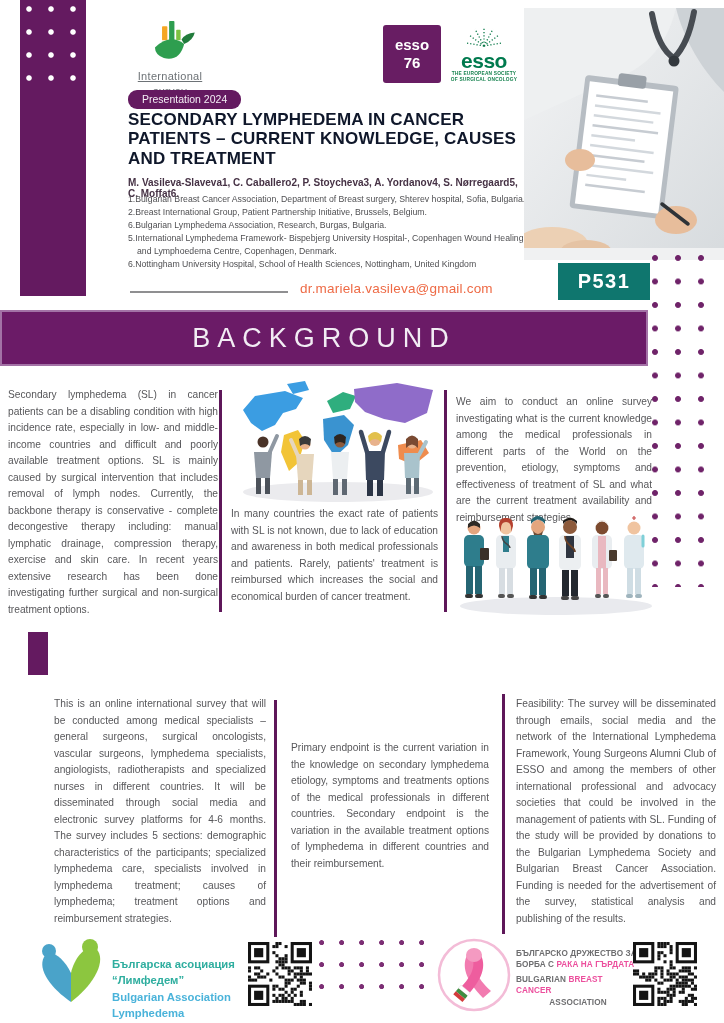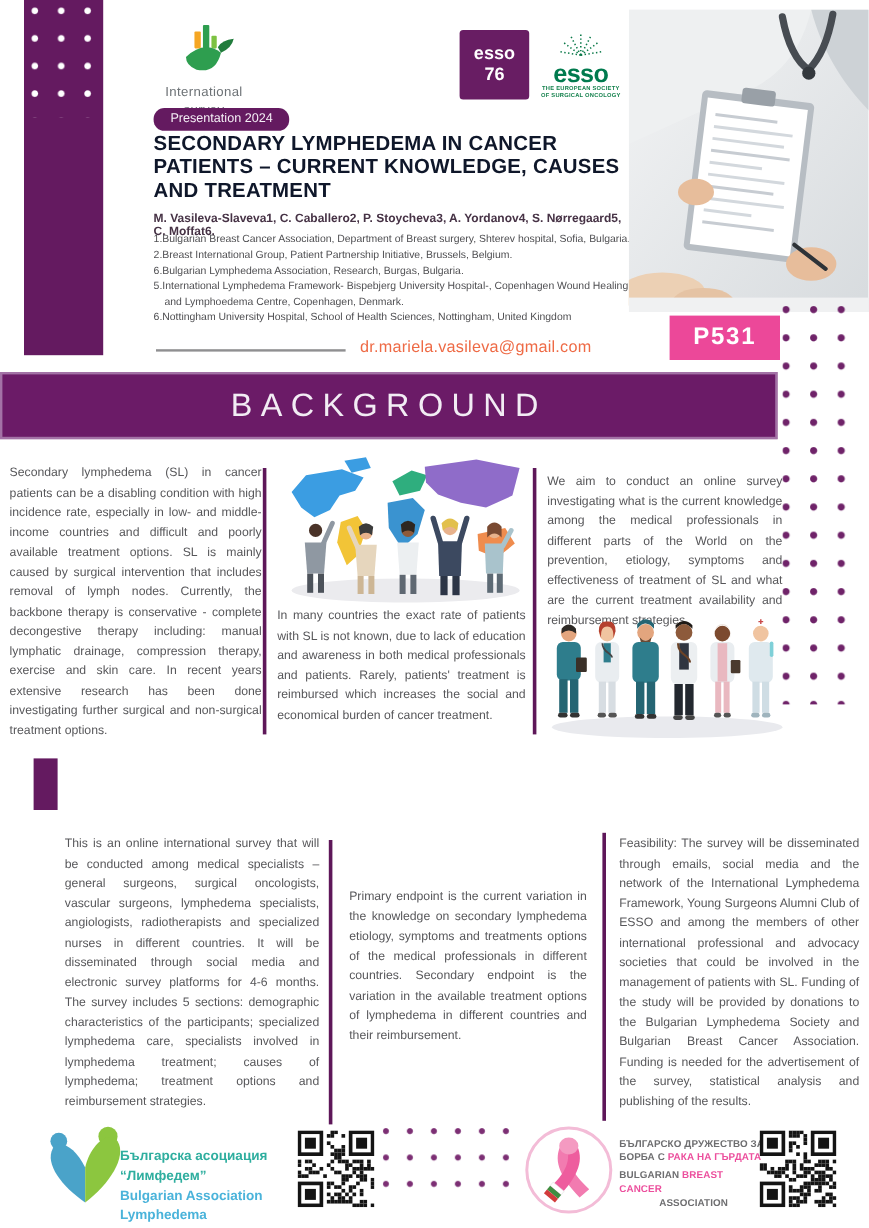--- a/index.html
+++ b/index.html
@@ -11,57 +11,57 @@
   .purple{background:#641a60;}
   .dots-white{background-image:radial-gradient(circle at 3px 3px,#ffffff 2.3px,transparent 3.2px);
               background-size:22px 23px;}
   .dots-purple{background-image:radial-gradient(circle at 3px 3px,#6f2369 2.5px,transparent 3.4px);
                background-size:23px 23.5px;}
   .dots-purple-sm{background-image:radial-gradient(circle at 2.6px 2.6px,#7c2f74 2.1px,transparent 2.9px);
                   background-size:20px 22px;}
 
   
   .survey-logo{left:120px;top:20px;width:100px;text-align:center;color:#6d7276;
-               font-size:11px;line-height:1.3;letter-spacing:.3px;}
+               font-size:11px;line-height:1.3;letter-spacing:.3px;text-decoration:underline;}
   .badge-presentation{left:128px;top:90px;background:#641a60;color:#f4eef5;font-size:10.5px;
                padding:3px 14px 4px;border-radius:9px;display:inline-block;}
   .title{left:128px;top:110px;width:398px;font-size:17px;font-weight:700;color:#0f172a;
          line-height:1.14;letter-spacing:.2px;}
   .authors{left:128px;top:177px;width:400px;font-size:10px;font-weight:700;color:#463245;}
   .affils{left:128px;top:193px;width:402px;font-size:8.7px;color:#4f4f52;line-height:1.5;}
   .affil{padding-left:9px;text-indent:-9px;}
   .rule{left:130px;top:291px;width:158px;height:1.5px;background:#8f8f91;}
   .email{left:300px;top:281px;font-size:13.5px;color:#ee6a45;letter-spacing:.2px;text-decoration:none;}
 
   .esso43{left:383px;top:25px;width:58px;height:58px;background:#681d63;border-radius:3px;
           color:#fff;display:flex;flex-direction:column;align-items:center;justify-content:center;
           font-size:15px;font-weight:700;line-height:1.2;}
   .esso-logo{left:446px;top:26px;width:76px;text-align:center;}
   .esso-name{font-size:21px;font-weight:700;color:#007a4e;line-height:.9;letter-spacing:-.5px;}
   .esso-tag{font-size:4.8px;color:#17834f;letter-spacing:.2px;line-height:1.25;font-weight:700;}
 
   .photo{left:524px;top:8px;width:200px;height:252px;}
-  .p531{left:558px;top:263px;width:92px;height:37px;background:#ec4899;color:#fff;
+  .p531{left:558px;top:263px;width:92px;height:37px;background:#0f766e;color:#fff;
         display:flex;align-items:center;justify-content:center;font-size:20px;font-weight:800;
         letter-spacing:1.5px;}
 
   
   .banner{background:#6b1b67;border:2px solid rgba(210,185,218,.55);box-sizing:border-box;
           display:flex;align-items:center;justify-content:center;color:#f2ecf4;
           font-weight:300;letter-spacing:7px;}
   .banner-bg{left:0;top:310px;width:648px;height:56px;font-size:27px;}
   .banner-mm{left:56px;top:604px;width:668px;height:56px;font-size:26px;}
   .mm-square{left:28px;top:632px;width:20px;height:43px;}
 
   
   .p{font-size:10.2px;line-height:1.62;color:#57575a;text-align:justify;}
   .vline{width:2.5px;background:#5e1759;}
 
   
-  .lymph-text{left:100px;top:956px;width:160px;font-size:11.3px;line-height:1.45;font-weight:700;}
+  .lymph-text{left:112px;top:956px;width:160px;font-size:11.3px;line-height:1.45;font-weight:700;}
   .lymph-bg{color:#2fae9f;}
   .lymph-en{color:#4ab3da;}
   .qr{width:64px;height:64px;}
   .bbca{left:516px;top:948px;width:124px;font-size:8.2px;font-weight:700;line-height:1.4;
         color:#6e6e70;letter-spacing:.1px;}
   .bbca .pink{color:#ec4f9d;}
   .bbca .center{text-align:center;}
 </style>
 </head>
 <body>

